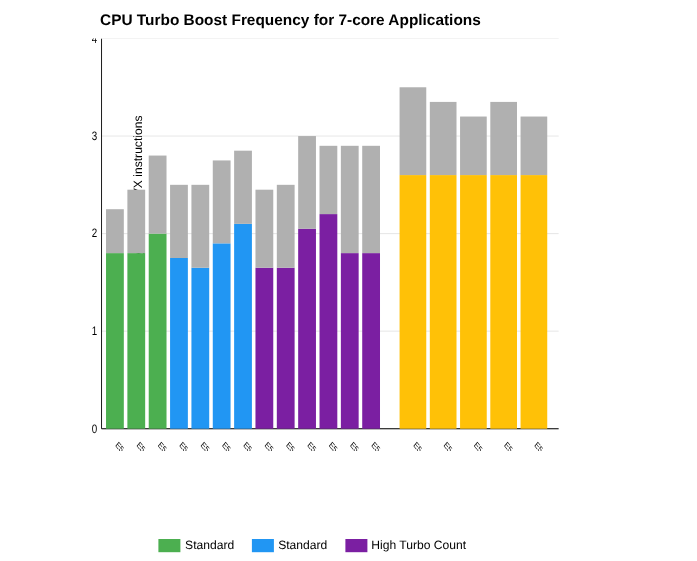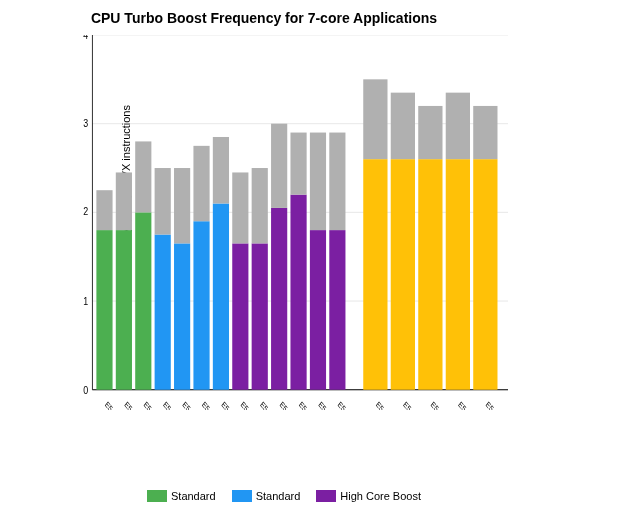--- a/index.html
+++ b/index.html
@@ -180,16 +180,16 @@
     <div class="legend-item">
       <span class="legend-swatch" style="background:#4caf50;"></span>
       <span>Standard</span>
     </div>
     <div class="legend-item">
       <span class="legend-swatch" style="background:#2196f3;"></span>
       <span>Standard</span>
     </div>
     <div class="legend-item">
       <span class="legend-swatch" style="background:#7b1fa2;"></span>
-      <span>High Core Boost</span>
+      <span>High Turbo Count</span>
     </div>
   </div>
 </div>
 
 </body></html>

